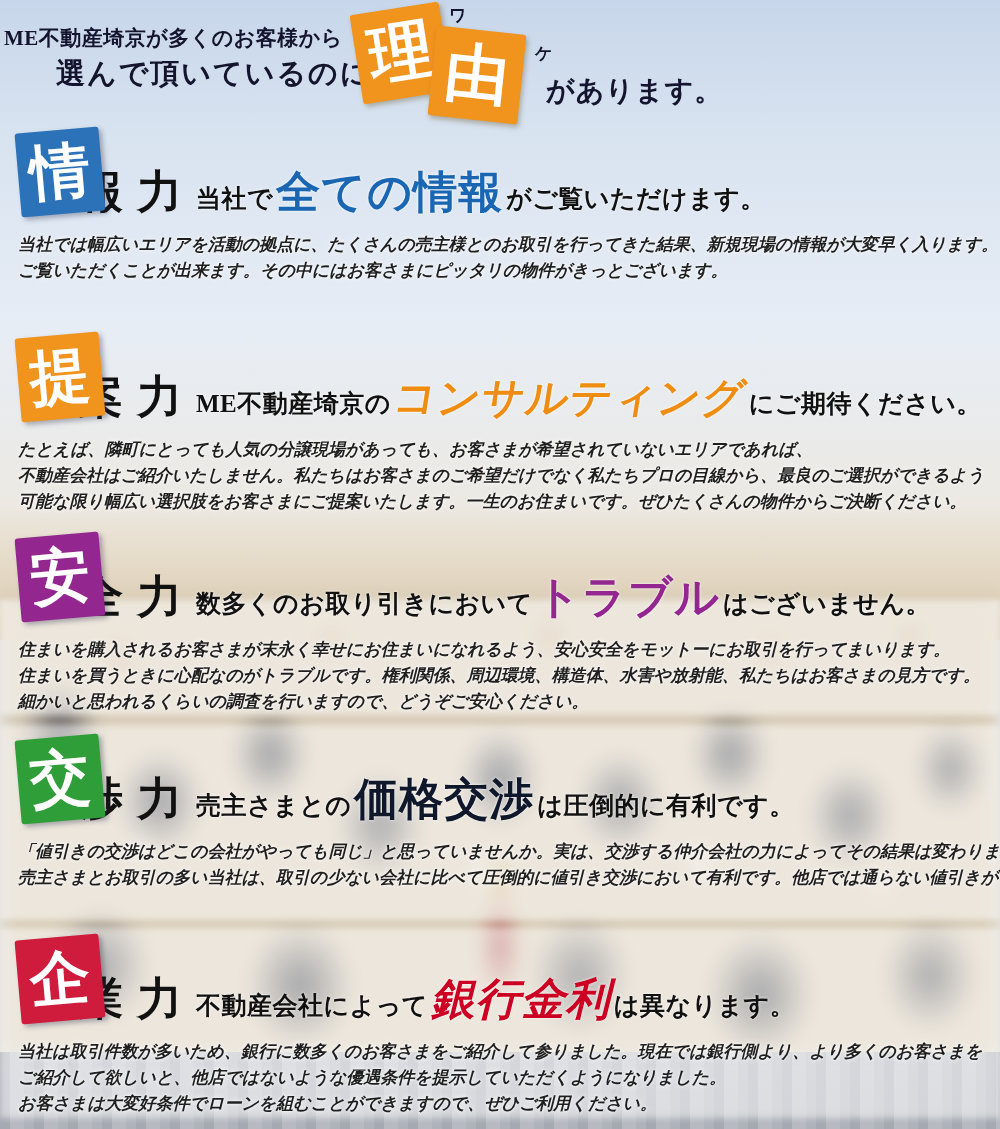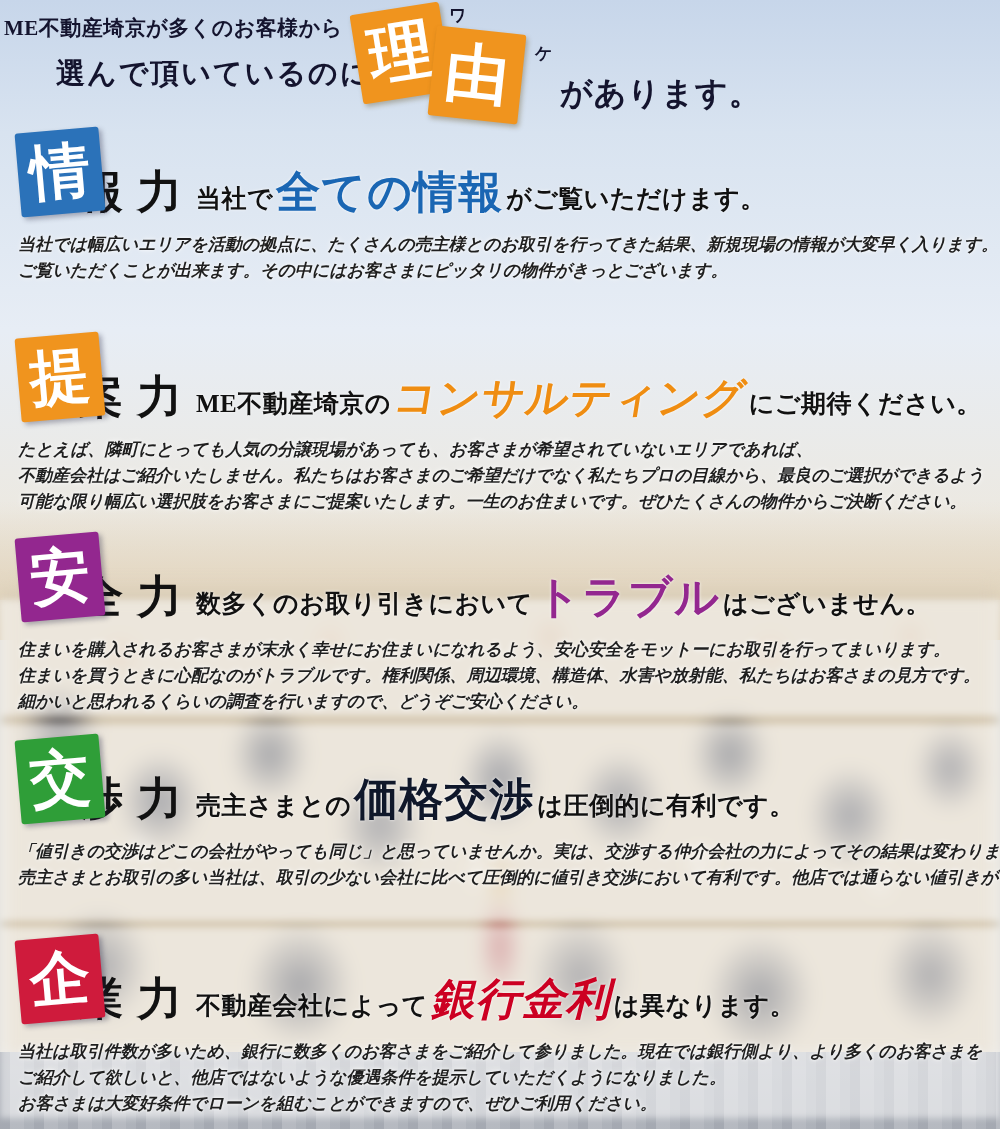--- a/index.html
+++ b/index.html
@@ -45,31 +45,31 @@
     background:
       linear-gradient(180deg,rgba(120,125,135,.15),rgba(120,125,135,.25)),
       repeating-linear-gradient(90deg,#b0b4bc 0 10px,#c8cbd1 10px 24px,#bcc0c7 24px 34px);}
   .haze{position:absolute;left:0;width:100%;background:rgba(255,255,255,.5);filter:blur(3px);}
   .haze-1{top:600px;height:115px;}
   .haze-2{top:725px;height:195px;}
   .haze-3{top:928px;height:190px;}
 
   
   .intro{position:absolute;top:0;left:0;width:100%;height:130px;color:#14142e;z-index:5;}
-  .intro-l1{position:absolute;top:14px;left:4px;font-size:21px;font-weight:bold;letter-spacing:.5px;}
+  .intro-l1{position:absolute;top:24px;left:4px;font-size:21px;font-weight:bold;letter-spacing:.5px;}
   .intro-l2{position:absolute;top:54px;left:8px;font-size:29px;font-weight:bold;letter-spacing:2px;margin-left:48px;}
   .rsq{position:absolute;width:90px;height:90px;background:#f0941e;border-radius:3px;
        box-shadow:2px 3px 5px rgba(90,70,20,.35);display:flex;align-items:center;justify-content:center;}
   .rsq-1{left:356px;top:8px;transform:rotate(-9deg);z-index:1;}
   .rsq-2{left:432px;top:30px;transform:rotate(6deg);z-index:2;}
   .rsq span{color:#fff;font-size:64px;font-weight:bold;line-height:1;}
   .furi{position:absolute;font-size:17px;font-weight:bold;color:#14142e;z-index:3;}
   .furi-1{left:449px;top:4px;}
   .furi-2{left:535px;top:42px;}
-  .intro-tail{position:absolute;top:72px;left:560px;font-size:32px;font-weight:bold;letter-spacing:1px;z-index:3;}
+  .intro-tail{position:absolute;top:72px;left:546px;font-size:28px;font-weight:bold;letter-spacing:1px;z-index:3;}
 
   
   .sec{position:absolute;left:0;width:1000px;z-index:5;}
   .sec-1{top:128px;}.sec-2{top:333px;}.sec-3{top:533px;}.sec-4{top:735px;}.sec-5{top:935px;}
   .badge{position:absolute;left:18px;top:2px;width:84px;height:84px;border-radius:3px;
          box-shadow:3px 3px 5px rgba(40,40,70,.35);
          display:flex;align-items:center;justify-content:center;transform:rotate(-5deg);}
   .badge .bk{color:#fff;font-size:60px;font-weight:bold;line-height:1;}
   .titlerow{margin-left:78px;padding-top:34px;display:flex;align-items:baseline;white-space:nowrap;color:#111;}
   .trest{font-size:45px;font-weight:bold;letter-spacing:14px;}

